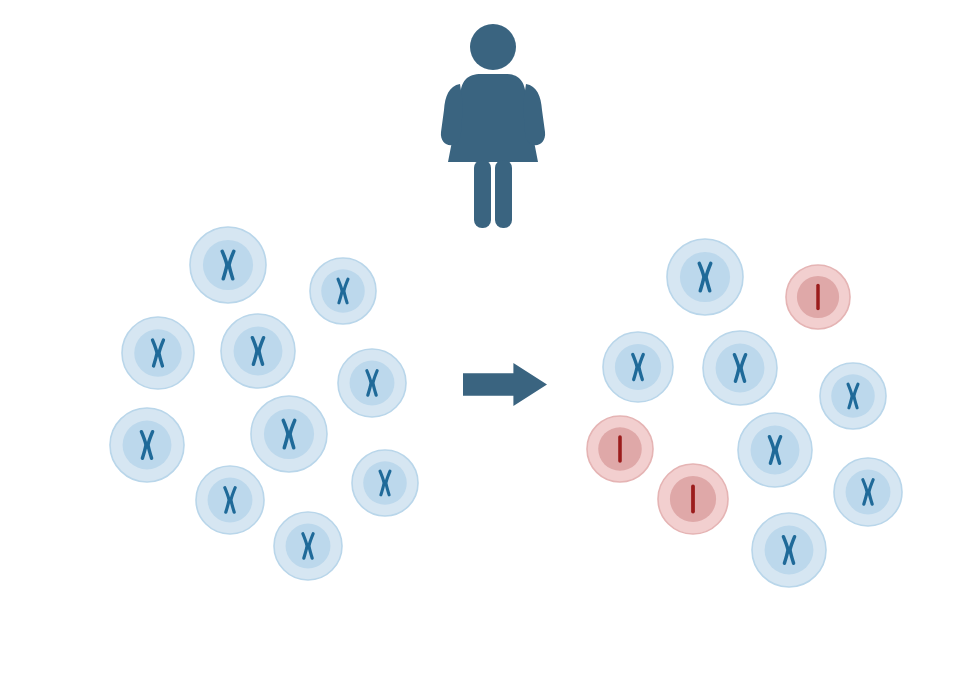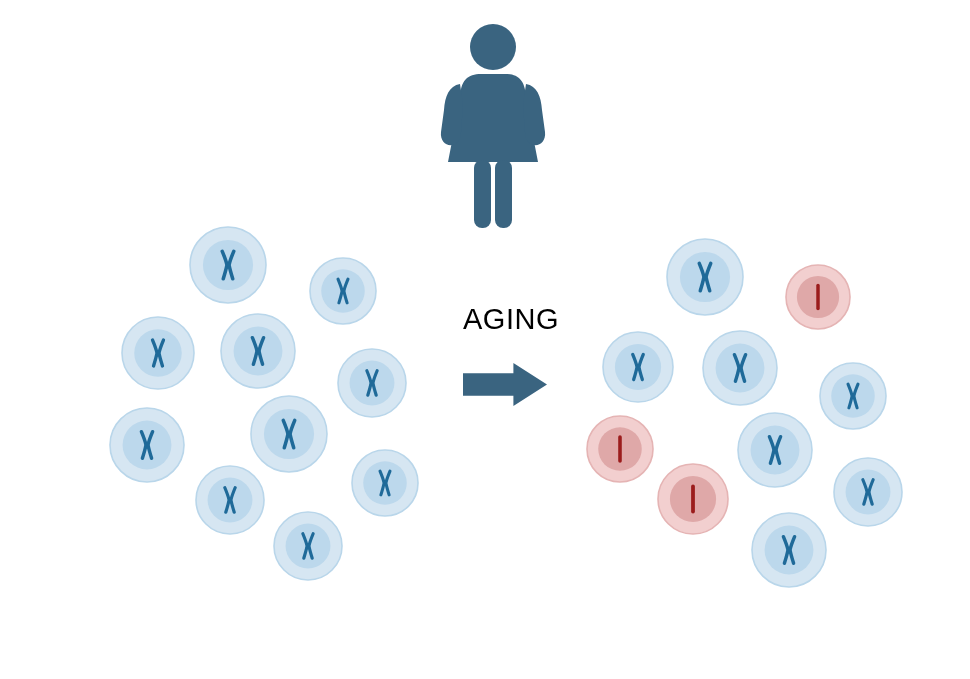--- a/index.html
+++ b/index.html
@@ -197,15 +197,14 @@
           <circle cx="789" cy="550" r="24.42" fill="#BCD8EC"></circle>
           <g>
             <path d="M 783.4056 536.68 Q 787.2684 546.004 787.96104 550 Q 787.2684 553.996 784.412592 563.32" fill="none" stroke="#1F6A99" stroke-width="3.4632" stroke-linecap="round"></path>
             <path d="M 794.5944 536.68 Q 790.7316 546.004 790.03896 550 Q 790.7316 553.996 793.587408 563.32" fill="none" stroke="#1F6A99" stroke-width="3.4632" stroke-linecap="round"></path>
           </g>
         </g>
       </g>
 
   </svg>
 
-  <div class="aging-label" id="aging-label" style="left: 463px; top: 305px; color: rgb(0, 0, 0);">AGING</div>
 
 </div>
 
 </body></html>

